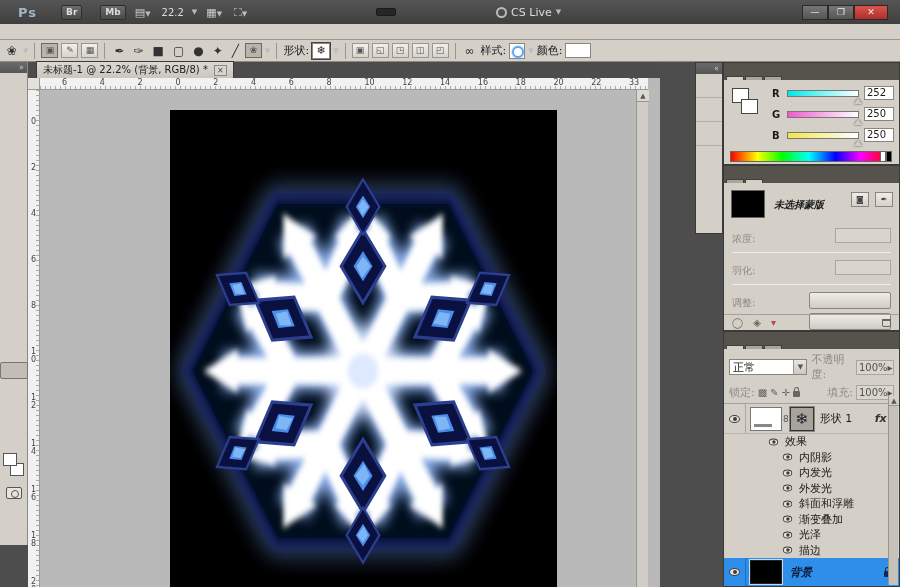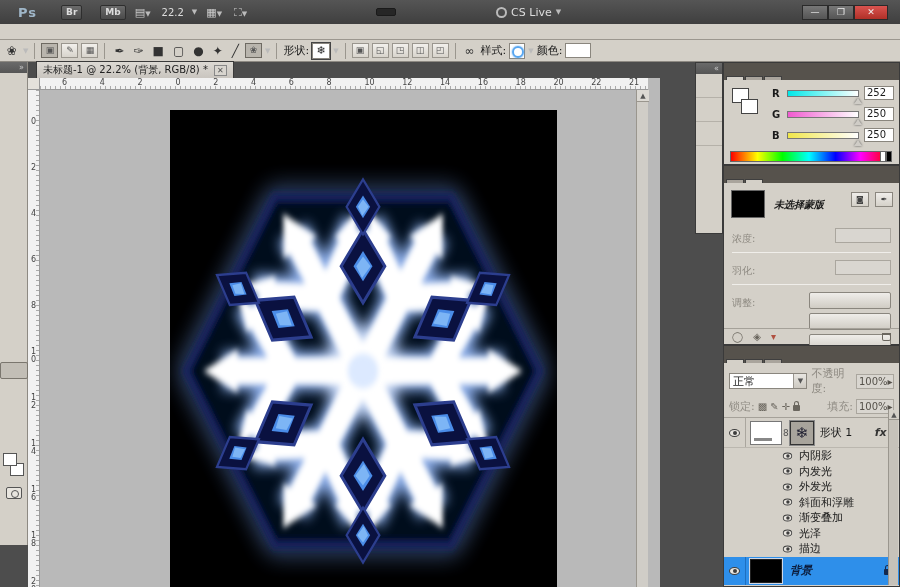--- a/index.html
+++ b/index.html
@@ -284,21 +284,21 @@
         <span class="rlabel" style="position: absolute; left: 211px;">4</span>
         <span class="rlabel" style="position: absolute; left: 248.8px;">6</span>
         <span class="rlabel" style="position: absolute; left: 286.6px;">8</span>
         <span class="rlabel" style="position: absolute; left: 324.4px;">10</span>
         <span class="rlabel" style="position: absolute; left: 362.2px;">12</span>
         <span class="rlabel" style="position: absolute; left: 400px;">14</span>
         <span class="rlabel" style="position: absolute; left: 437.8px;">16</span>
         <span class="rlabel" style="position: absolute; left: 475.6px;">18</span>
         <span class="rlabel" style="position: absolute; left: 513.4px;">20</span>
         <span class="rlabel" style="position: absolute; left: 551.2px;">22</span>
-        <span class="rlabel" style="position: absolute; left: 589px;">21</span>
+        <span class="rlabel" style="position: absolute; left: 589px;">33</span>
       </div>
     <div id="vruler">
         <span class="rlabel v" style="position: absolute; top: 27px;">0</span>
         <span class="rlabel v" style="position: absolute; top: 73px;">2</span>
         <span class="rlabel v" style="position: absolute; top: 119px;">4</span>
         <span class="rlabel v" style="position: absolute; top: 165px;">6</span>
         <span class="rlabel v" style="position: absolute; top: 211px;">8</span>
         <span class="rlabel v" style="position: absolute; top: 257px;">10</span>
         <span class="rlabel v" style="position: absolute; top: 303px;">12</span>
         <span class="rlabel v" style="position: absolute; top: 349px;">14</span>
@@ -506,20 +506,25 @@
             <span class="eyecol">
                 <span class="eye"></span>
               </span>
             <span class="thumb1"></span>
             <span class="linkg">8</span>
             <span class="thumb2">❄</span>
             <span class="lname">形状 1</span>
             <span class="fxbadge">fx</span>
             <span class="fxarrow">▲</span>
           </div>
+          <div class="effrow head">
+            <span class="eyecol2"></span>
+            <span class="eye s eyewrap"></span>
+            <span>效果</span>
+          </div>
           <div>
               <div class="effrow">
     <span class="eyecol2"></span>
     <span class="eye s eyewrap"></span>
     <span>内阴影</span>
   </div>
               <div class="effrow">
     <span class="eyecol2"></span>
     <span class="eye s eyewrap"></span>
     <span>内发光</span>

